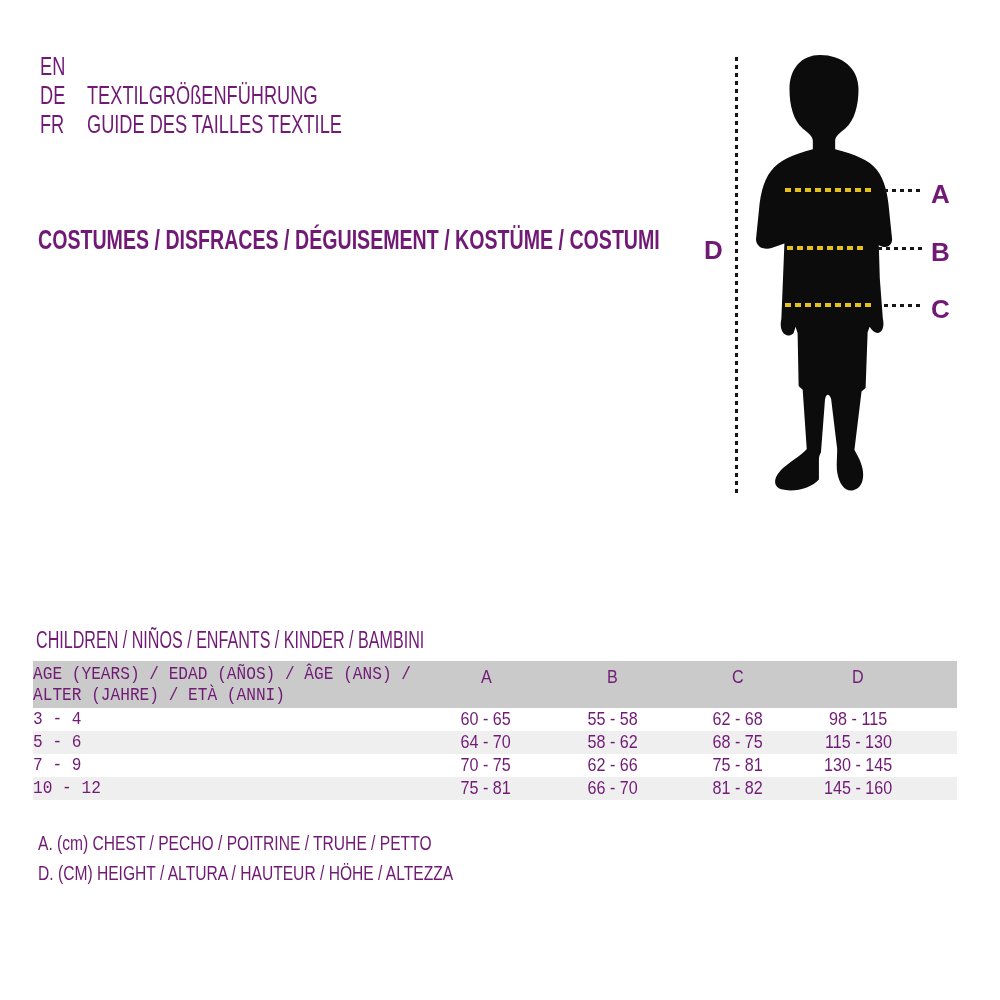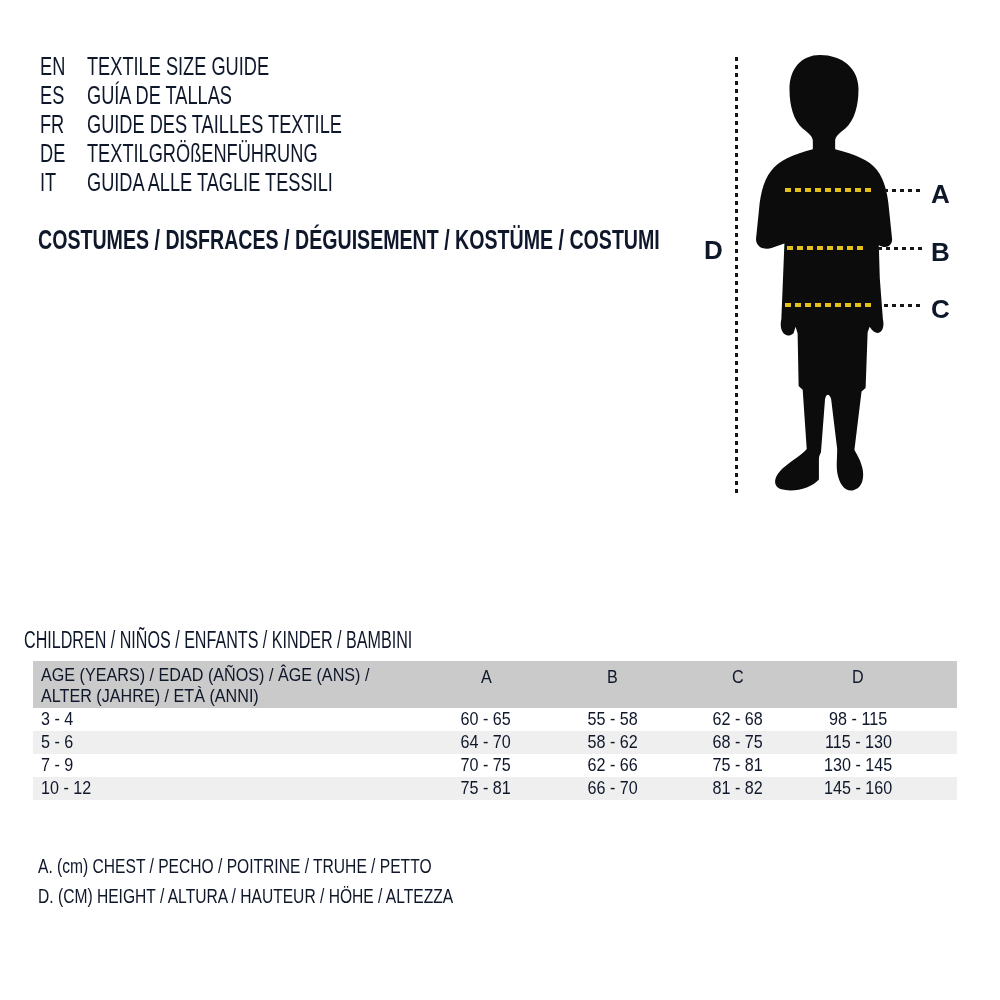--- a/index.html
+++ b/index.html
@@ -1,87 +1,78 @@
 <!DOCTYPE html>
 <html><head>
 <meta charset="utf-8">
 <style>
   html,body{margin:0;padding:0;background:#ffffff;}
   .page{
     position:relative;width:1000px;height:1000px;background:#ffffff;
-    font-family:"Liberation Sans",sans-serif;color:#0f172a;overflow:hidden;
+    font-family:"Liberation Sans",sans-serif;color:#701a75;overflow:hidden;
   }
   
   .sx70{display:inline-block;transform:scaleX(0.70);transform-origin:0 0;white-space:nowrap;}
   .sx78{display:inline-block;transform:scaleX(0.78);transform-origin:0 0;white-space:nowrap;}
   .sx85{display:inline-block;transform:scaleX(0.85);transform-origin:0 0;white-space:nowrap;}
   .sx85c{display:inline-block;transform:scaleX(0.85);transform-origin:50% 50%;white-space:nowrap;}
 
   
   .lang-block{position:absolute;left:40px;top:52px;}
   .lang-row{display:flex;height:29px;align-items:center;font-size:26px;}
   .lang-code{width:47px;}
 
   .category-title{position:absolute;left:38px;top:224px;font-size:28px;font-weight:bold;}
 
-  .section-title{position:absolute;left:24px;top:627px;font-size:23px;}
+  .section-title{position:absolute;left:36px;top:627px;font-size:23px;}
 
   
   .dline-vert{position:absolute;left:735px;top:57px;width:3px;height:437px;
     background:repeating-linear-gradient(180deg,#161616 0 4px,transparent 4px 8px);}
   .dash-yellow{position:absolute;height:4px;
     background:repeating-linear-gradient(90deg,#e5c11d 0 6px,transparent 6px 10px);}
   .dot-h{position:absolute;height:3px;
     background:repeating-linear-gradient(90deg,#161616 0 4px,transparent 4px 8px);}
   .fig-label{position:absolute;font-size:26px;font-weight:bold;line-height:1;}
   .silhouette-svg{position:absolute;left:756px;top:54px;}
 
   
   .size-table{position:absolute;left:33px;top:661px;width:924px;font-size:19px;}
   .thead{display:flex;height:47px;background:#cacaca;}
   .trow{display:flex;height:23px;align-items:flex-start;}
   .trow.alt{background:#efefef;}
-  .c-age{width:390px;padding-left:8px;box-sizing:border-box;}
+  .c-age{width:390px;box-sizing:border-box;font-family:Liberation Mono, monospace;}
   .c-a{width:126px;text-align:center;}
   .c-b{width:127px;text-align:center;}
   .c-c{width:124px;text-align:center;}
   .c-d{width:116px;text-align:center;}
   .c-fill{flex:1;}
   .thead .c-age{padding-top:3px;line-height:21px;}
   .thead .c-a,.thead .c-b,.thead .c-c,.thead .c-d{padding-top:5px;}
 
   
-  .legend-block{position:absolute;left:38px;top:851px;}
+  .legend-block{position:absolute;left:38px;top:828px;}
   .legend-line{height:30px;font-size:20px;line-height:30px;}
 </style>
 </head>
 <body>
 
 <div class="page">
 
   <div class="lang-block">
     <div class="lang-row">
       <span class="lang-code"><span class="sx70">EN</span></span>
-      <span class="lang-label"><span class="sx70">TEXTILE SIZE GUIDE</span></span>
-    </div>
-    <div class="lang-row">
-      <span class="lang-code"><span class="sx70">ES</span></span>
-      <span class="lang-label"><span class="sx70">GUÍA DE TALLAS</span></span>
-    </div>
-    <div class="lang-row">
-      <span class="lang-code"><span class="sx70">FR</span></span>
-      <span class="lang-label"><span class="sx70">GUIDE DES TAILLES TEXTILE</span></span>
     </div>
     <div class="lang-row">
       <span class="lang-code"><span class="sx70">DE</span></span>
       <span class="lang-label"><span class="sx70">TEXTILGRÖßENFÜHRUNG</span></span>
     </div>
     <div class="lang-row">
-      <span class="lang-code"><span class="sx70">IT</span></span>
-      <span class="lang-label"><span class="sx70">GUIDA ALLE TAGLIE TESSILI</span></span>
+      <span class="lang-code"><span class="sx70">FR</span></span>
+      <span class="lang-label"><span class="sx70">GUIDE DES TAILLES TEXTILE</span></span>
     </div>
   </div>
 
   <div class="category-title">
     <span class="sx70">COSTUMES / DISFRACES / DÉGUISEMENT / KOSTÜME / COSTUMI</span>
   </div>
 
   <div>
     <div class="dline-vert"></div>
     <span class="fig-label" style="left:704px;top:237px;">D</span>

